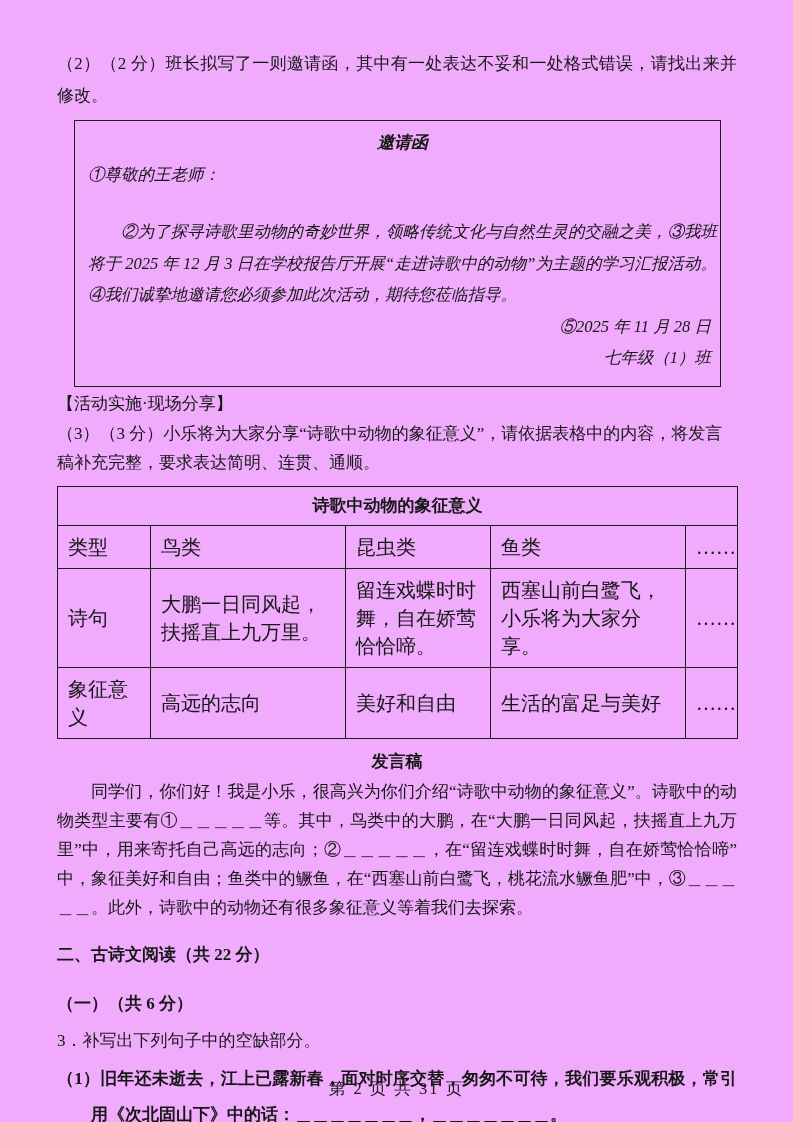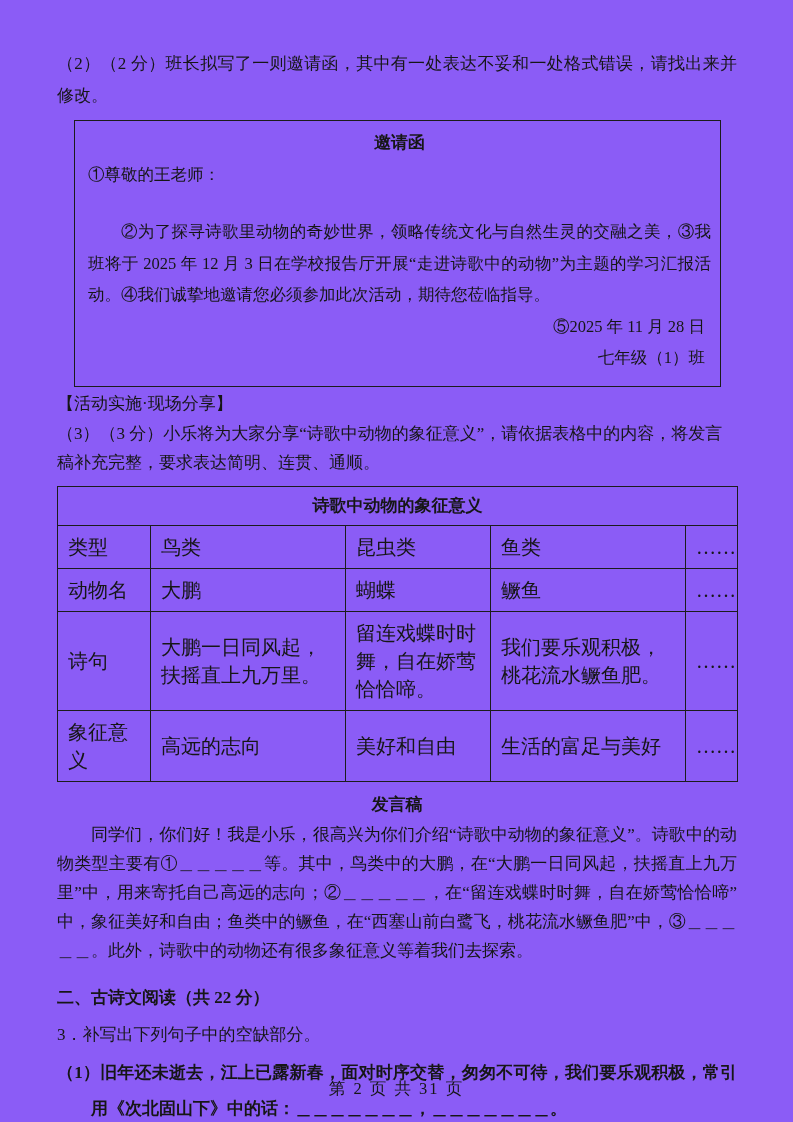--- a/index.html
+++ b/index.html
@@ -8,34 +8,35 @@
     width:793px; height:1122px;
     font-family:"Liberation Serif","DejaVu Serif",serif;
     color:#161616;
     font-size:17px;
   }
   .page {
     position:relative;
     width:793px; height:1122px;
     padding:48px 56px 0 57px;
     overflow:hidden;
-    background:#8b5cf6;
+    background:#f0abfc;
   }
   .line { line-height:32px; text-align:justify; }
 
   
   .q2 { margin-bottom:8px; }
 
   
   .invite-box {
     border:1.6px solid #1c1c1c;
     margin:0 16px 0 17px;
-    padding:6px 9px 12px 13px;
+    padding:6px 3px 12px 13px;
     line-height:31.5px;
     font-size:16.5px;
+    font-style:italic;
   }
   .invite-title { text-align:center; font-weight:bold; font-size:17px; }
   .invite-body  { text-indent:2em; text-align:justify;margin-top:26px; }
   .invite-right { text-align:right; padding-right:6px; }
 
   
   .section-label { margin-top:2px; line-height:30px; }
   .q3 { line-height:29px; }
 
   
@@ -116,47 +117,41 @@
         <td class="tbl-title" colspan="5">诗歌中动物的象征意义</td>
       </tr>
       <tr>
         <td>类型</td>
         <td>鸟类</td>
         <td>昆虫类</td>
         <td>鱼类</td>
         <td>……</td>
       </tr>
       <tr>
-        <td>动物名</td>
-        <td>大鹏</td>
-        <td>蝴蝶</td>
-        <td>鳜鱼</td>
-        <td>……</td>
-      </tr>
-      <tr>
         <td>诗句</td>
         <td>大鹏一日同风起，扶摇直上九万里。</td>
         <td>留连戏蝶时时舞，自在娇莺恰恰啼。</td>
-        <td>我们要乐观积极，桃花流水鳜鱼肥。</td>
+        <td>西塞山前白鹭飞，小乐将为大家分享。</td>
         <td>……</td>
       </tr>
       <tr>
         <td>象征意义</td>
         <td>高远的志向</td>
         <td>美好和自由</td>
         <td>生活的富足与美好</td>
         <td>……</td>
       </tr>
     </tbody>
   </table>
 
   <p class="speech-title">发言稿</p>
   <p class="speech-body">同学们，你们好！我是小乐，很高兴为你们介绍“诗歌中动物的象征意义”。诗歌中的动物类型主要有①＿＿＿＿＿等。其中，鸟类中的大鹏，在“大鹏一日同风起，扶摇直上九万里”中，用来寄托自己高远的志向；②＿＿＿＿＿，在“留连戏蝶时时舞，自在娇莺恰恰啼”中，象征美好和自由；鱼类中的鳜鱼，在“西塞山前白鹭飞，桃花流水鳜鱼肥”中，③＿＿＿＿＿。此外，诗歌中的动物还有很多象征意义等着我们去探索。</p>
 
   <p class="bold-heading">二、古诗文阅读（共 22 分）</p>
+  <p class="bold-heading">（一）（共 6 分）</p>
 
   <p class="stem">3．补写出下列句子中的空缺部分。</p>
 
   <p class="item-hanging">（1）旧年还未逝去，江上已露新春，面对时序交替，匆匆不可待，我们要乐观积极，常引用《次北固山下》中的话：＿＿＿＿＿＿＿，＿＿＿＿＿＿＿。</p>
 
   <p class="item-plain">（2）《&lt;论语&gt;十二章》中这两句告诉我们，想要学有所得，就要学习和思考结合起来的句子：</p>
 
   <div class="footer">第 2 页 共 31 页</div>
 
 </div>

